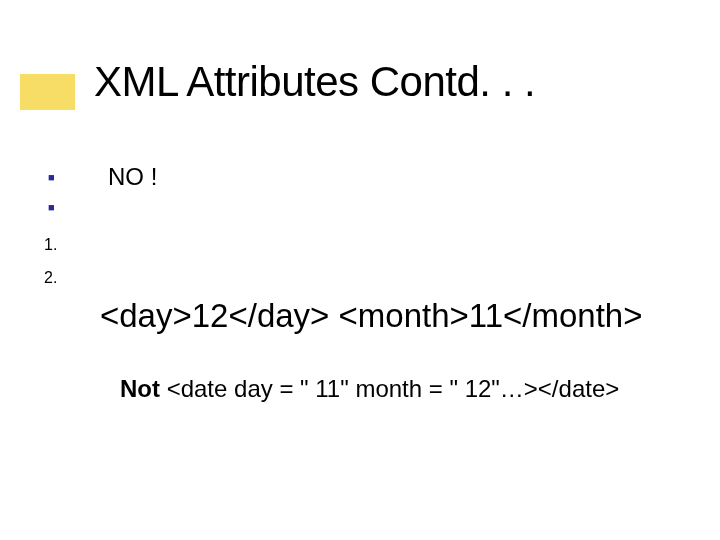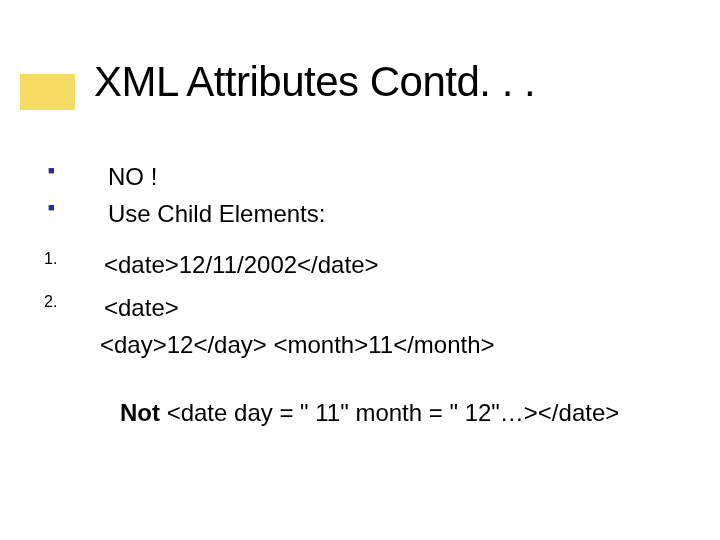--- a/index.html
+++ b/index.html
@@ -39,21 +39,21 @@
   .content {
     position: absolute;
     top: 160px;
     left: 40px;
     right: 40px;
     font-size: 24px;
     line-height: 1.38;
   }
   .row {
     display: flex;
-    align-items: flex-start;
+    align-items: center;
     margin-bottom: 4px;
   }
   .bullet-col {
     width: 60px;
     flex: none;
     text-align: left;
     padding-left: 8px;
     font-size: 14px;
     color: #2a2a9a;
   }
@@ -68,21 +68,21 @@
     text-align: left;
     padding-left: 4px;
     font-size: 16px;
     color: #000;
   }
   .text-col {
     flex: 1;
   }
   .code-line {
     margin-left: 60px;
-    font-size: 24px;
+    font-size: 33px;
   }
   .gap-sm { height: 6px; }
   .gap-md { height: 14px; }
   .not-line {
     margin-top: 34px;
     margin-left: 60px;
     font-size: 24px;
   }
   .bold { font-weight: 700; margin-left: 20px; }
 </style>
@@ -94,35 +94,32 @@
   <div class="title">XML Attributes Contd. . .</div>
 
   <div class="content">
 
     <div class="row">
       <span class="bullet-col square"></span>
       <span class="text-col">NO !</span>
     </div>
     <div class="row">
       <span class="bullet-col square"></span>
-      <span class="text-col">Use Child Elements:</span>
     </div>
 
     <div class="gap-md"></div>
 
     <div class="row">
       <span class="num-col">1.</span>
-      <span class="text-col">&lt;date&gt;12/11/2002&lt;/date&gt;</span>
     </div>
 
     <div class="gap-sm"></div>
 
     <div class="row">
       <span class="num-col">2.</span>
-      <span class="text-col">&lt;date&gt;</span>
     </div>
 
     <div class="code-line">&lt;day&gt;12&lt;/day&gt; &lt;month&gt;11&lt;/month&gt;</div>
 
     <div class="not-line">
       <span class="bold">Not</span><span> &lt;date day = " 11" month = " 12"…&gt;&lt;/date&gt;</span>
     </div>
 
   </div>
 </div>

